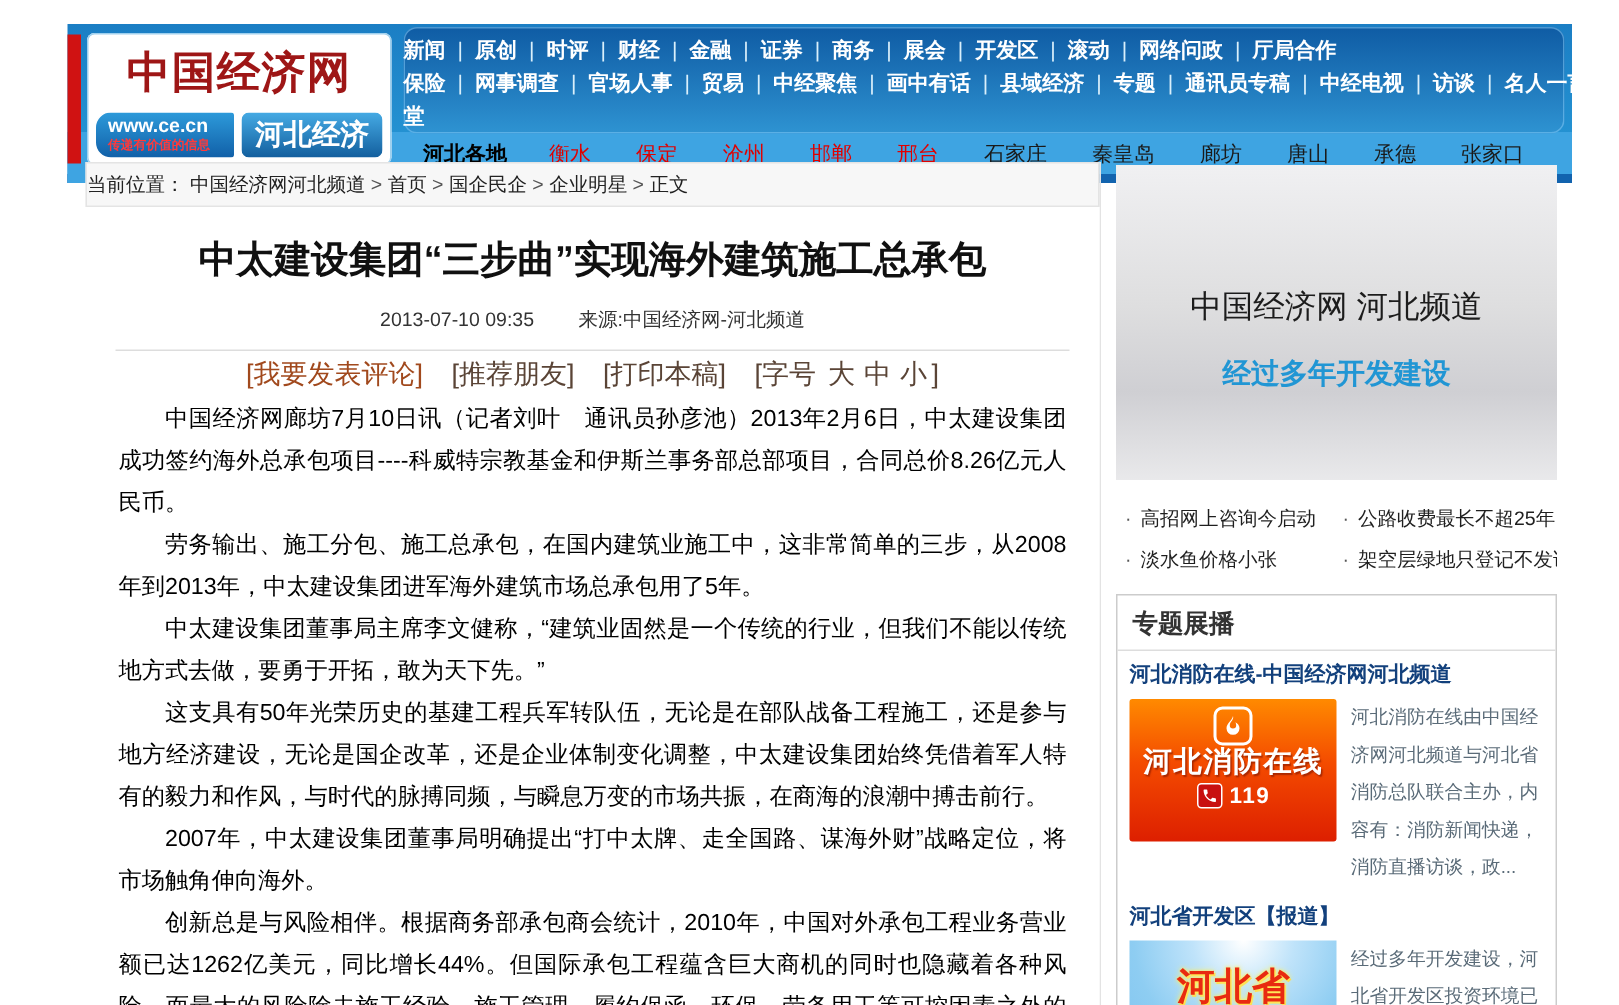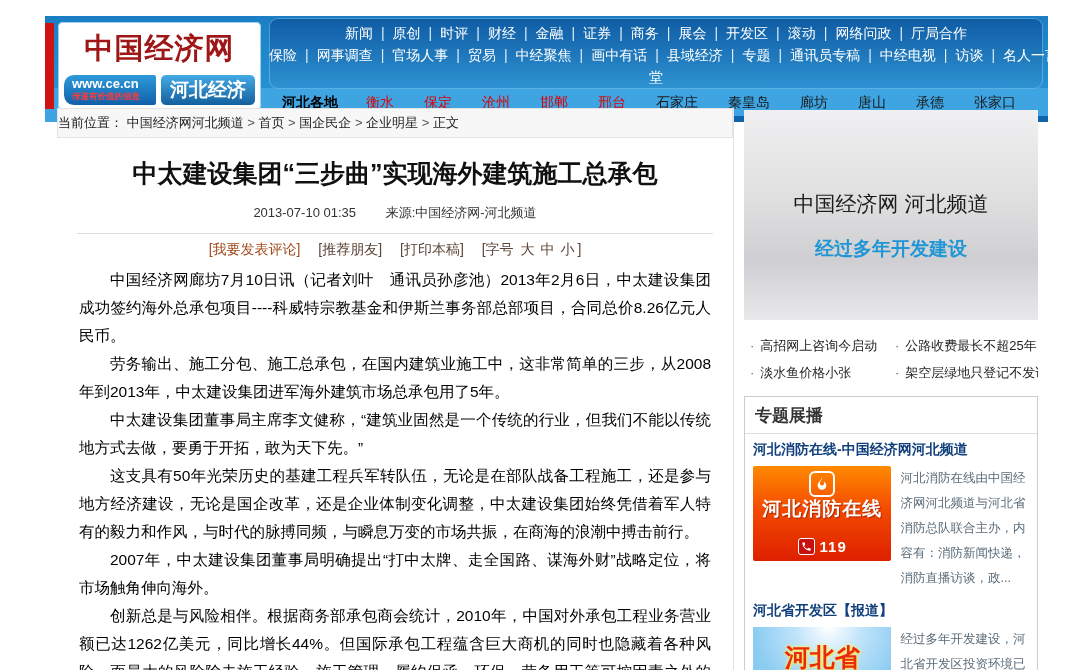--- a/index.html
+++ b/index.html
@@ -24,21 +24,21 @@
                    padding:2px 4px 1px 8px; border:1px solid #fff; }
   .logo-url { color:#fff; font-weight:bold; font-size:13px; line-height:14px; }
   .logo-slogan { color:#ff3a3a; font-size:8.5px; font-weight:bold; line-height:10px; white-space:nowrap; }
   .logo-region { background:linear-gradient(180deg,#45aae4,#135f9e); color:#fff; font-size:19px; font-weight:bold;
                  border-radius:6px; padding:2px 9px; display:flex; align-items:center; border:1px solid #fff;
                  font-family:"Liberation Serif","DejaVu Serif",serif; }
 
   .nav-panel { position:absolute; left:224px; top:2px; width:774px; height:71px; border-radius:9px;
                background:linear-gradient(180deg,#0f5ca4 0%,#1d74b8 45%,#2e93d2 100%);
                box-shadow:0 0 0 1px rgba(130,200,245,.55) inset; padding-top:4px; }
-  .nav-row { text-align:center; color:#fff; font-weight:normal; font-size:14px; line-height:22px; white-space:nowrap; }
+  .nav-row { text-align:left; color:#fff; font-weight:bold; font-size:14px; line-height:22px; white-space:nowrap; }
   .nav-link { cursor:pointer; }
   .nav-row .nav-link + .nav-link::before { content:"|"; margin:0 8px; color:#d9effb; font-weight:normal; }
 
   .cities-row { position:absolute; left:0; top:74px; width:100%; height:26px; line-height:25px;
                 padding-left:237px; font-size:14px; white-space:nowrap; }
   .cities-label { font-weight:bold; color:#000; margin-right:28px; }
   .city { cursor:pointer; margin-right:30px; }
   .city.red { color:#e00000; }
   .city.dark { color:#1a1a1a; }
 
@@ -51,21 +51,21 @@
 
   .content-divider { position:absolute; left:733px; top:108px; width:1px; height:562px; background:#e3e3e3; }
 
   
   .main-col { position:absolute; left:57px; top:138px; width:676px; background:#fff; }
   .article-title { text-align:center; font-size:25px; font-weight:bold; color:#101010;
                    margin:18px 28px 0 28px; line-height:34px; }
   .meta { text-align:center; font-size:13px; color:#333; margin-top:15px; line-height:16px; }
   .meta .src { margin-left:26px; }
   .article-hr { border:none; border-top:1px solid #ddd; margin:12px 20px 0 20px; }
-  .actions { text-align:center; font-size:14px; color:#4a3a30; margin-top:6px; line-height:18px; }
+  .actions { text-align:center; font-size:18px; color:#4a3a30; margin-top:6px; line-height:18px; }
   .act { cursor:pointer; margin:0 7px; color:#5a4436; }
   .act.comment { color:#a1491d; }
   .size-opt { cursor:pointer; margin:0 3px; }
   .body-text { margin-top:8px; padding:0 22px; }
   .body-text p { font-size:15.5px; color:#000; line-height:28px; text-indent:2em; text-align:justify; }
 
   
   .sidebar { position:absolute; left:744px; top:110px; width:294px; }
   .ad-banner { height:210px; cursor:pointer; text-align:center;
                background:linear-gradient(180deg,#f0f0f2 0%,#dededf 45%,#cfcfd3 72%,#e9e9eb 100%); }
@@ -82,21 +82,21 @@
   .topic-title { font-size:14px; font-weight:bold; color:#12407c; cursor:pointer; margin-bottom:7px; }
   .topic-row { display:flex; gap:9px; }
   .topic-desc { width:130px; font-size:12.5px; color:#5a6b78; line-height:25px; }
 
   .fire-banner { width:140px; height:95px; border-radius:2px; cursor:pointer; text-align:center;
                  background:linear-gradient(180deg,#ff8a00 0%,#f44b00 45%,#dd1f00 100%); padding-top:5px; }
   .fire-icon-box { width:26px; height:26px; margin:0 auto; border:2px solid #fff; border-radius:6px;
                    display:flex; align-items:center; justify-content:center; }
   .fire-title { color:#fff; font-weight:bold; font-size:19px; letter-spacing:1px; line-height:24px;
                 text-shadow:1px 1px 1px rgba(120,20,0,.6); }
-  .fire-phone { display:flex; align-items:center; justify-content:center; gap:5px; margin-top:17px;text-align:center; }
+  .fire-phone { display:flex; align-items:center; justify-content:center; gap:5px; margin-top:1px;text-align:center; }
   .phone-box { width:17px; height:17px; background:#c81010; border:1px solid #fff; border-radius:3px;
                display:flex; align-items:center; justify-content:center; }
   .fire-phone .num { color:#fff; font-weight:bold; font-size:15px; letter-spacing:1px; }
 
   .devzone-banner { width:140px; height:95px; cursor:pointer; text-align:center; overflow:hidden;
                     background:radial-gradient(circle at 55% 0%, #ffffff 0%, #bfe3fa 28%, #8ecdf2 60%, #79c0ee 100%); }
   .dz-line { font-weight:bold; color:#e82a10; font-family:"Liberation Serif","DejaVu Serif",serif;
              text-shadow:0 0 2px #ffe84a, 0 0 4px #fff37a, 1px 1px 0 #ffd84a; }
   .dz-line1 { font-size:25px; margin-top:14px; }
 </style>
@@ -138,21 +138,21 @@
   <div class="breadcrumb">
     <span class="bc-label">当前位置：</span>
     <span class="bc-items"><span class="bc-item">中国经济网河北频道</span><span class="bc-item">首页</span><span class="bc-item">国企民企</span><span class="bc-item">企业明星</span><span class="bc-item">正文</span></span>
   </div>
 
   <div class="content-divider"></div>
 
   <div class="main-col">
     <h1 class="article-title">中太建设集团“三步曲”实现海外建筑施工总承包</h1>
     <div class="meta">
-      <span>2013-07-10 01:35</span>
+      <span>2013-07-10 09:35</span>
       <span class="src">来源:中国经济网-河北频道</span>
     </div>
     <hr class="article-hr">
     <div class="actions">
       <span class="act comment">[我要发表评论]</span>
       <span class="act">[推荐朋友]</span>
       <span class="act">[打印本稿]</span>
       <span class="act fontsize"><span>[字号</span>
         <span class="size-opts"><span class="size-opt">大</span><span class="size-opt">中</span><span class="size-opt">小</span></span><span>]</span></span>
     </div>

